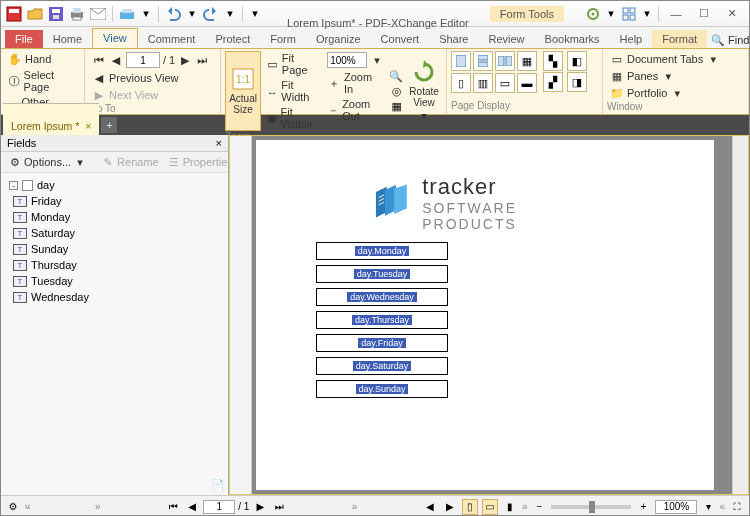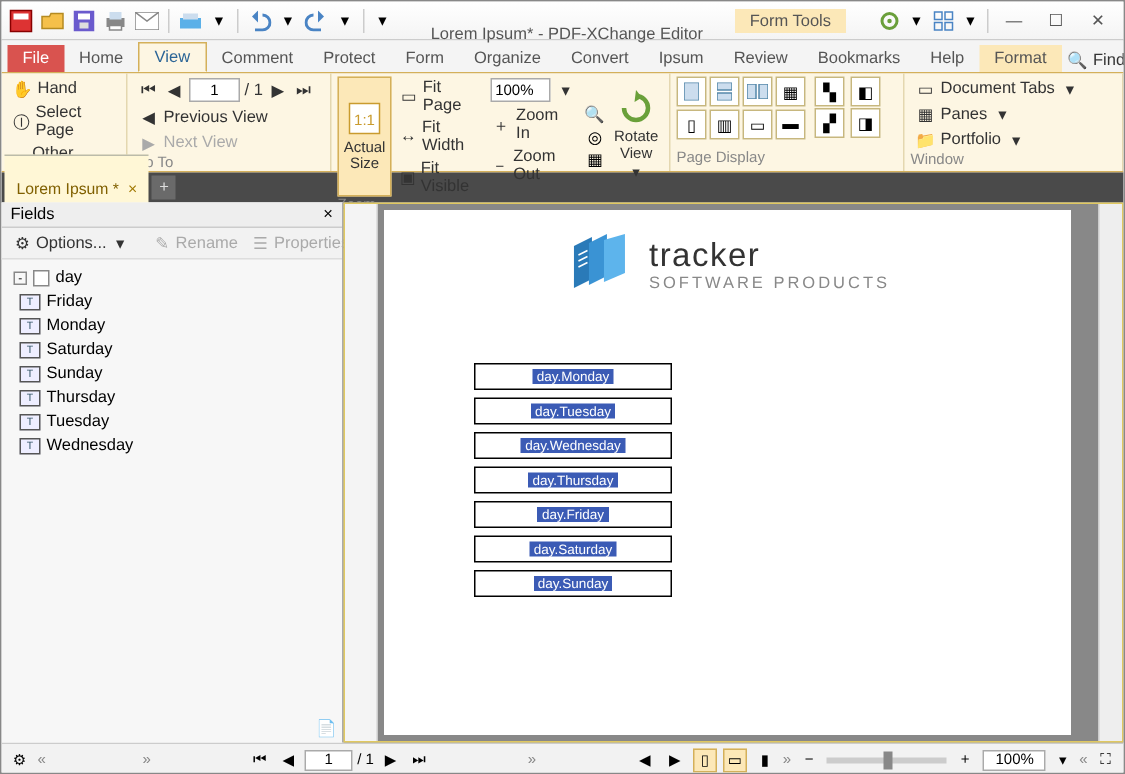--- a/index.html
+++ b/index.html
@@ -60,24 +60,24 @@
 .tree-toggle { width:9px; height:9px; border:1px solid #888; font-size:8px; line-height:7px; text-align:center; }
 .ticon { width:14px; height:11px; border:1px solid #555; font-size:7px; color:#356; display:flex; align-items:center; justify-content:center; background:#eef; }
 .fields-foot { padding: 3px; display:flex; justify-content:flex-end; }
 
 .canvas-wrap { flex:1; display:flex; flex-direction:column; background:#888; border:1px solid #e0c860; }
 .sidebar-slim { width:22px; background:#f4f4f4; border-right:1px solid #ccc; }
 .canvas-area { flex:1; display:flex; }
 .page { flex:1; background:#fff; margin:4px 18px 4px 4px; position:relative; overflow:hidden; }
 .scroll-v { width:16px; background:#eee; border-left:1px solid #ccc; }
 
-.logo { position:absolute; top:16px; left:50%; transform:translateX(-50%); display:flex; align-items:center; gap:10px; }
+.logo { position:absolute; top:34px; left:50%; transform:translateX(-50%); display:flex; align-items:center; gap:10px; }
 .logo-mark { width:46px; height:40px; }
 .logo-text .brand { font-size:22px; letter-spacing:1px; color:#333; }
-.logo-text .sub { font-size:11px; letter-spacing:2px; color:#888; }
+.logo-text .sub { font-size:14px; letter-spacing:2px; color:#888; }
 
 .form-fields { position:absolute; top:102px; left:60px; display:flex; flex-direction:column; gap:5px; }
 .ff { width:132px; height:18px; border:1.5px solid #000; display:flex; align-items:center; justify-content:center; }
 .ff span { background:#3b5bb5; color:#fff; font-size:9px; padding:0 3px; }
 
 .statusbar { height:22px; background:#f2f2f2; border-top:1px solid #ccc; display:flex; align-items:center; font-size:10px; gap:4px; padding:0 4px; }
 .statusbar .seg { display:flex; align-items:center; gap:3px; }
 .sb-in { width:32px; height:14px; font-size:10px; border:1px solid #aaa; text-align:center; }
 .sb-spacer { flex:1; display:flex; justify-content:center; }
 .sb-arrow { color:#888; font-size:10px; }
@@ -178,21 +178,21 @@
 
 <div class="tabs">
   <div class="tab-file">File</div>
   <div class="tab">Home</div>
   <div class="tab active">View</div>
   <div class="tab">Comment</div>
   <div class="tab">Protect</div>
   <div class="tab">Form</div>
   <div class="tab">Organize</div>
   <div class="tab">Convert</div>
-  <div class="tab">Ipsum</div>
+  <div class="tab">Share</div>
   <div class="tab">Review</div>
   <div class="tab">Bookmarks</div>
   <div class="tab">Help</div>
   <div class="tab format">Format</div>
   <div class="spacer"></div>
   <div class="right-tools">
     <div class="tool">
         <span class="mini-ico">🔍</span>
         <span>Find...</span>
       </div>

